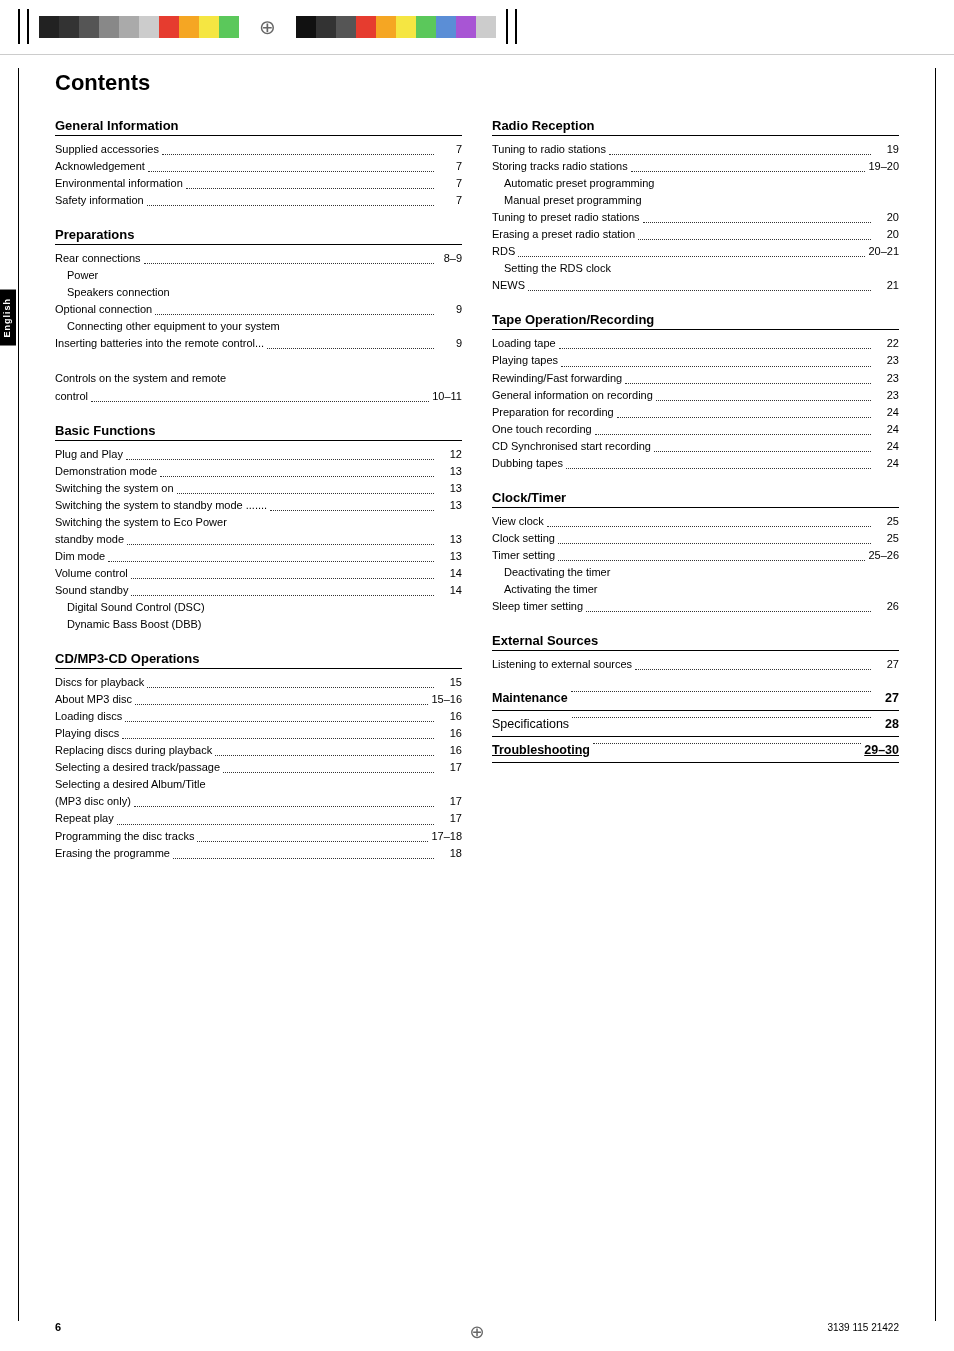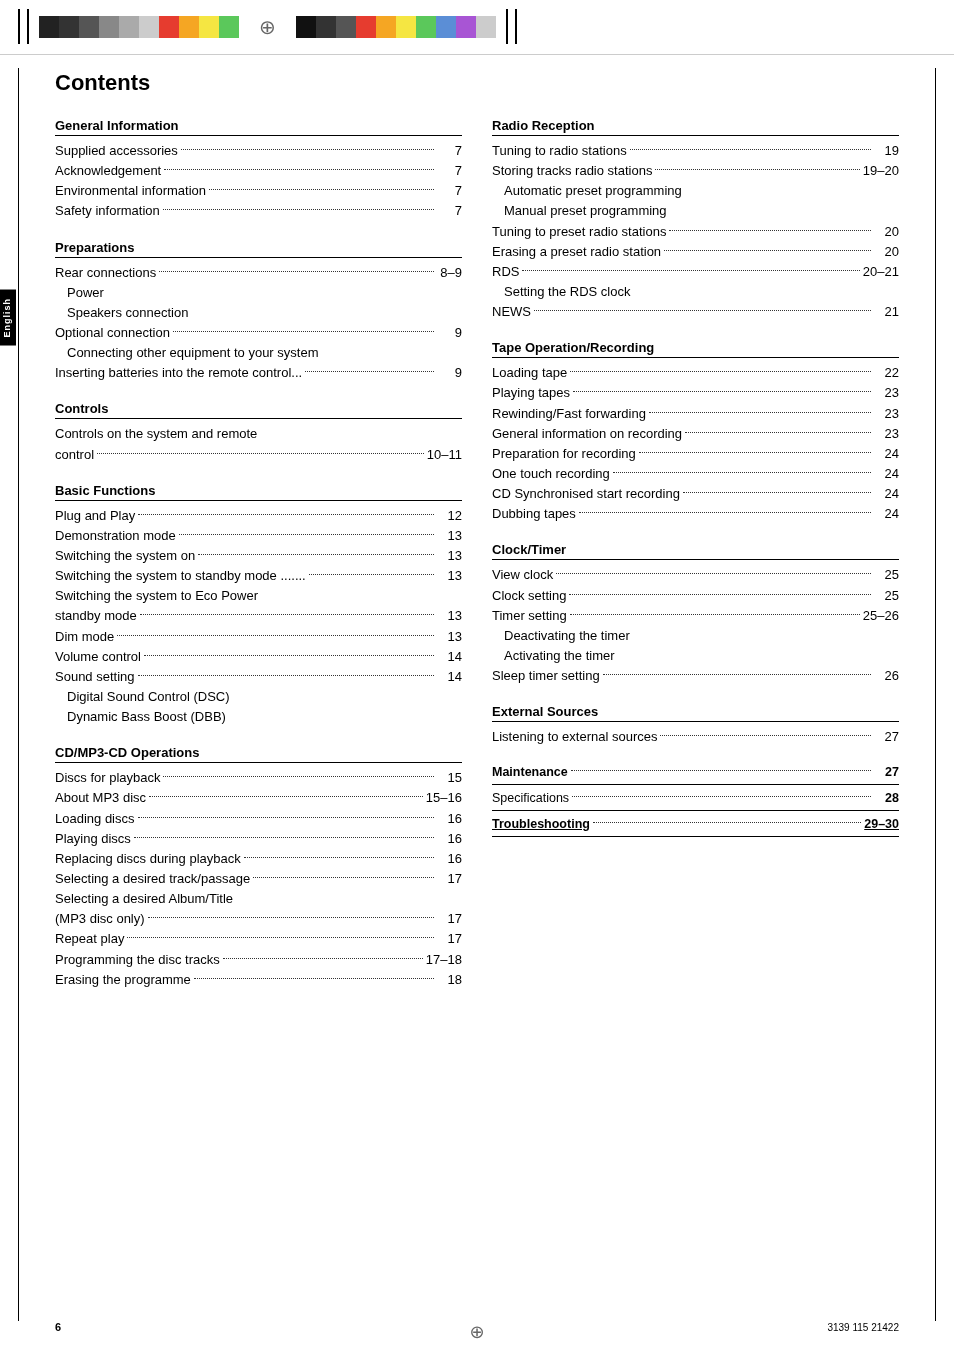--- a/index.html
+++ b/index.html
@@ -116,23 +116,23 @@
     
     .dots {
       flex: 1;
       border-bottom: 1px dotted #333;
       margin: 0 3px;
       margin-bottom: 3px;
     }
 
     .toc-row {
       display: flex;
-      align-items: center;
+      align-items: flex-end;
       line-height: 1.55;
-      font-size: 13px;
+      font-size: 11px;
     }
 
     .toc-row.sub {
       padding-left: 12px;
     }
 
     .toc-row .label {
       white-space: nowrap;
     }
 
@@ -163,21 +163,21 @@
     .solid-line {
       border: none;
       border-top: 1px solid #000;
       margin: 5px 0;
     }
 
     .bold-standalone {
       font-size: 12.5px;
       font-weight: bold;
       display: flex;
-      align-items: center;
+      align-items: flex-start;
       margin-top: 5px;
     }
 
     .bold-standalone .label { white-space: nowrap; }
     .bold-standalone .page { white-space: nowrap; min-width: 25px; text-align: right; }
 
   </style>
 </head>
 <body>
 
@@ -283,21 +283,20 @@
           <span class="page"></span>
         </div>
         <div class="toc-row">
           <span class="label">Inserting batteries into the remote control... </span>
           <span class="dots"></span>
           <span class="page">9</span>
         </div>
       </div>
 
       <div class="section">
-        <div class="section-title">Controls</div>
         <div class="toc-row">
           <span class="label">Controls on the system and remote</span>
           <span class="page"></span>
         </div>
         <div class="toc-row">
           <span class="label">control </span>
           <span class="dots"></span>
           <span class="page">10–11</span>
         </div>
       </div>
@@ -337,21 +336,21 @@
           <span class="label">Dim mode </span>
           <span class="dots"></span>
           <span class="page">13</span>
         </div>
         <div class="toc-row">
           <span class="label">Volume control </span>
           <span class="dots"></span>
           <span class="page">14</span>
         </div>
         <div class="toc-row">
-          <span class="label">Sound setting </span>
+          <span class="label">Sound standby </span>
           <span class="dots"></span>
           <span class="page">14</span>
         </div>
         <div class="toc-row sub">
           <span class="label">Digital Sound Control (DSC)</span>
           <span class="page"></span>
         </div>
         <div class="toc-row sub">
           <span class="label">Dynamic Bass Boost (DBB)</span>
           <span class="page"></span>

